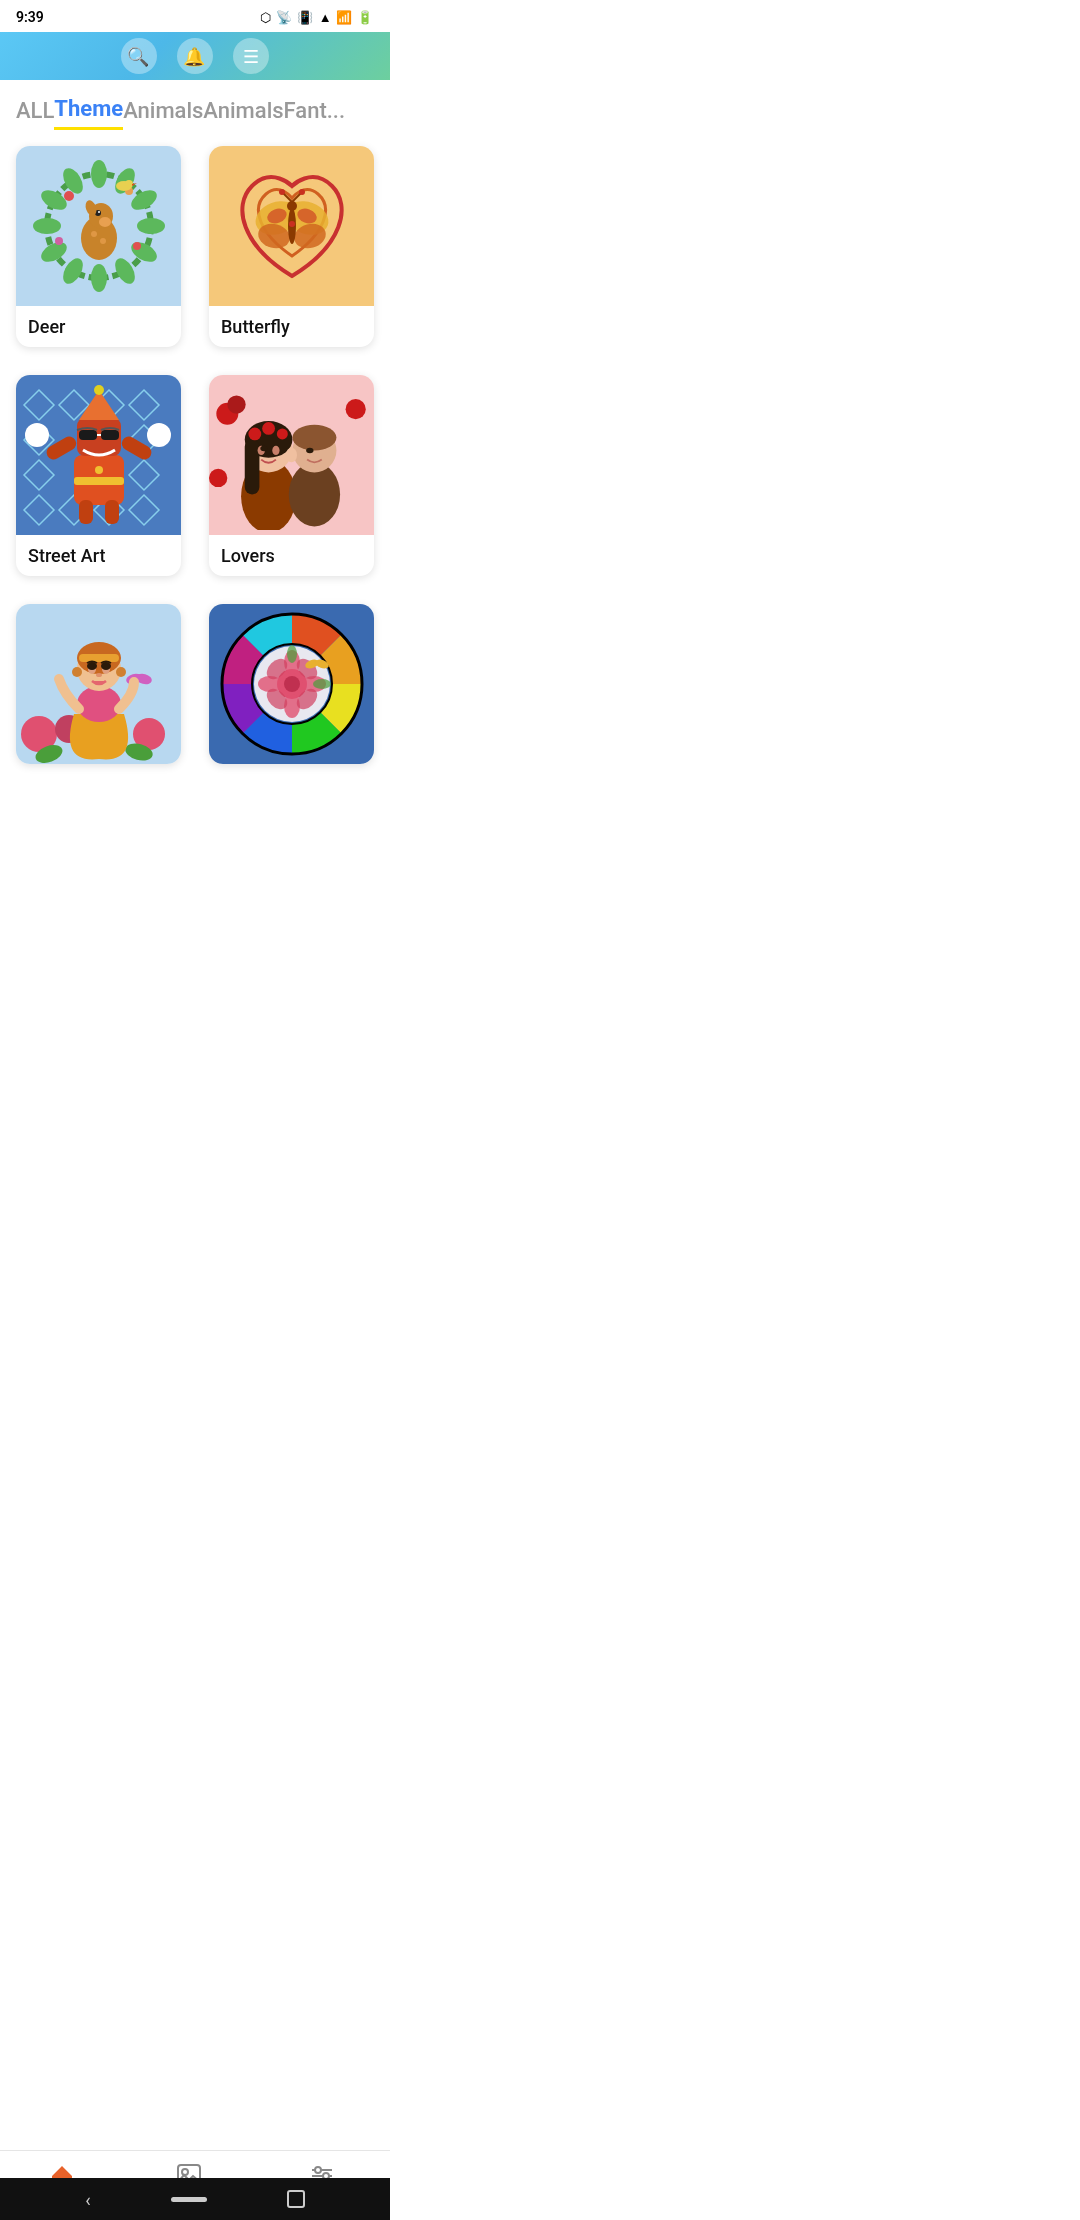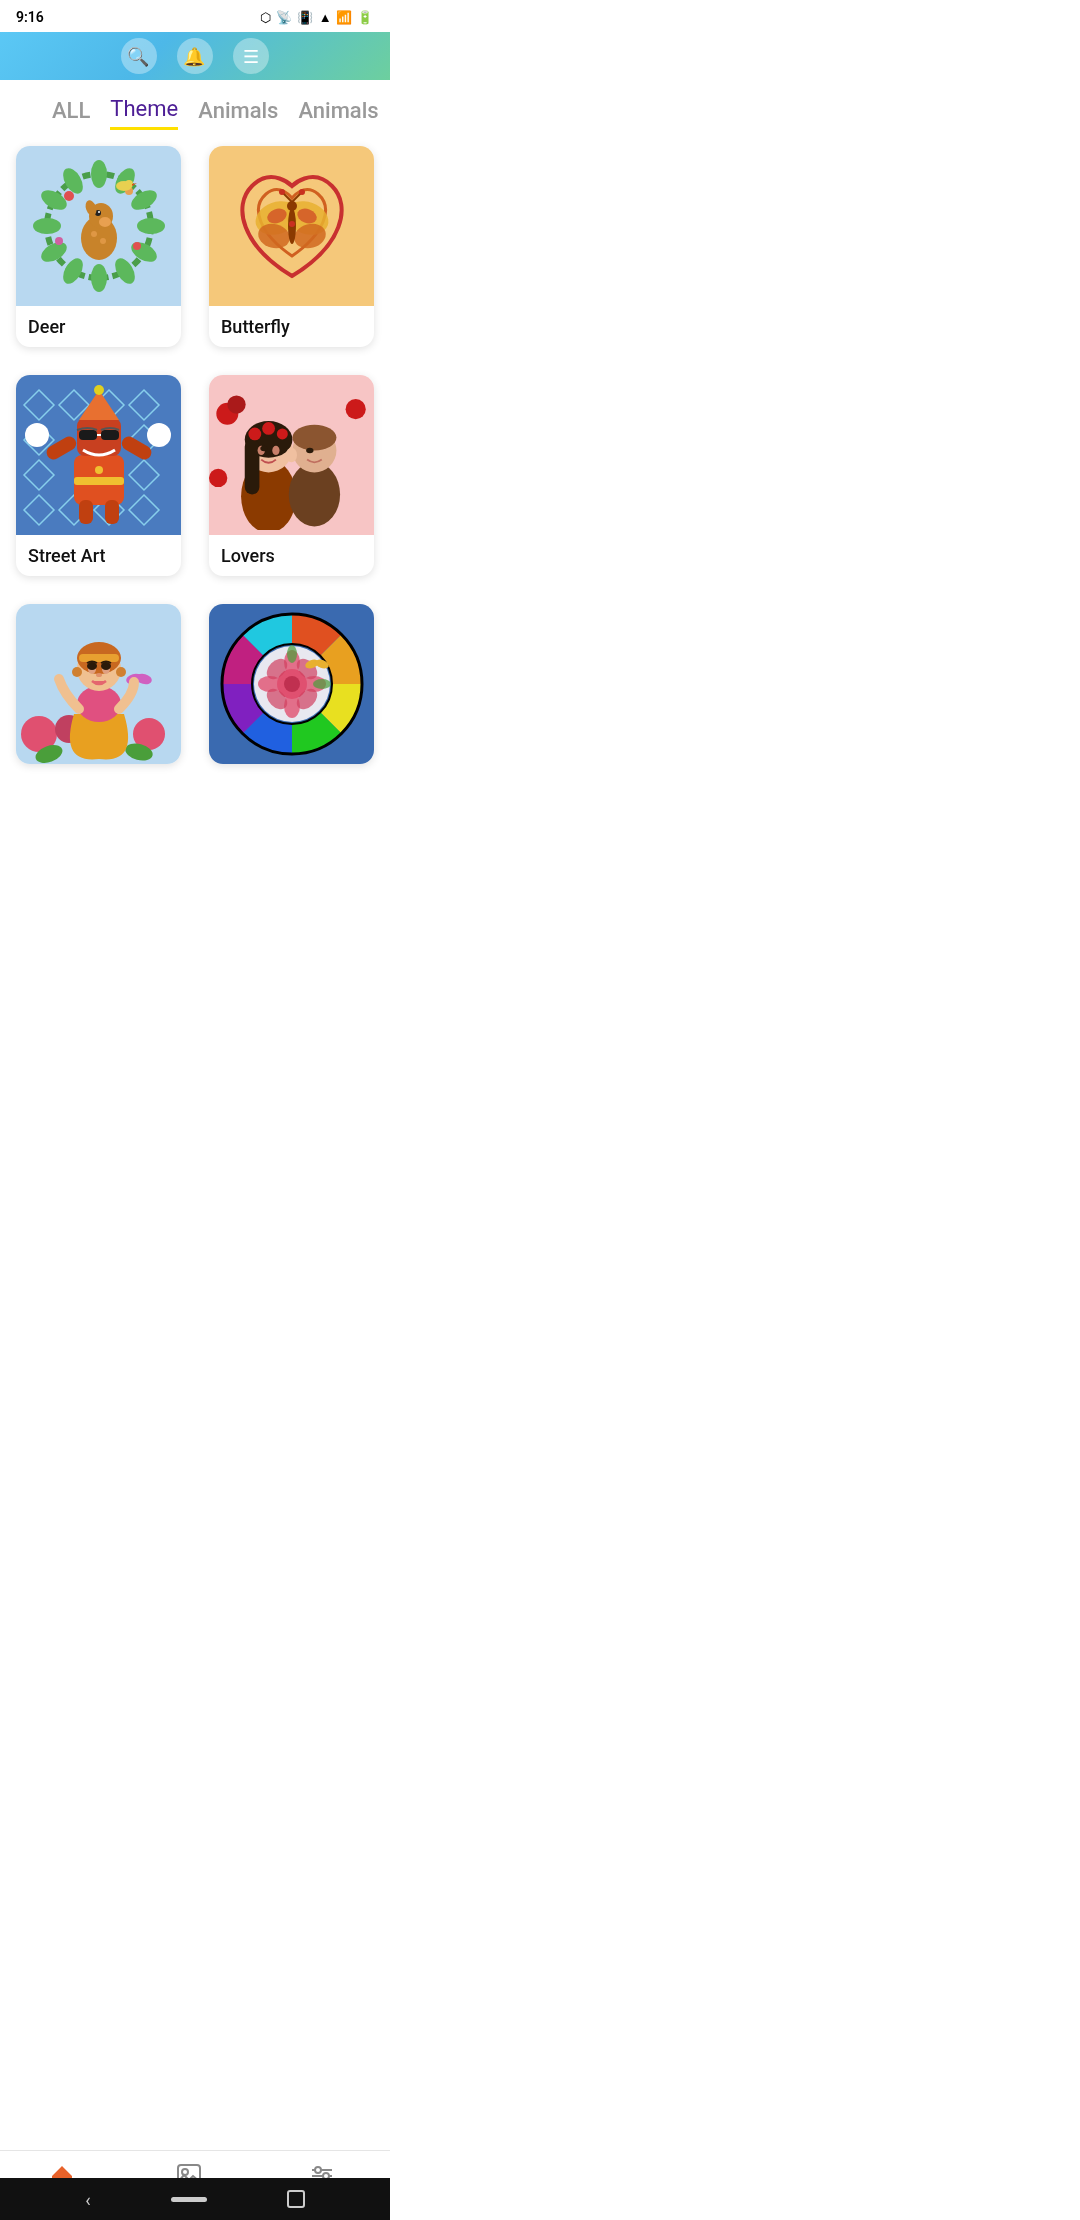--- a/index.html
+++ b/index.html
@@ -56,38 +56,36 @@
       justify-content: center;
       font-size: 18px;
       color: #fff;
     }
 
     
     .category-tabs {
       display: flex;
       align-items: center;
       padding: 16px 16px 0;
-      gap: 20px;
       overflow-x: auto;
       scrollbar-width: none;
       background: #fff;
-      margin-left: 36px;
     }
     .category-tabs::-webkit-scrollbar { display: none; }
     .tab-item {
       font-size: 22px;
       font-weight: 500;
       color: #999;
       white-space: nowrap;
       padding-bottom: 6px;
       cursor: pointer;
     }
     .tab-item.active {
-      color: #4c1d95;
-      font-weight: 400;
+      color: #3b82f6;
+      font-weight: 700;
       border-bottom: 3px solid #FFE000;
     }
 
     
     .grid-container {
       display: grid;
       grid-template-columns: 1fr 1fr;
       gap: 28px;
       padding: 16px;
     }
@@ -157,21 +155,21 @@
     .page-wrapper {
       padding-bottom: 120px;
     }
   </style>
 </head>
 <body>
 
 <div class="page-wrapper">
 
   <div class="status-bar">
-    <span class="status-time">9:16</span>
+    <span class="status-time">9:39</span>
     <div class="status-icons">
       <span>⬡</span>
       <span>📡</span>
       <span>📳</span>
       <span>▲</span>
       <span>📶</span>
       <span>🔋</span>
     </div>
   </div>
 

